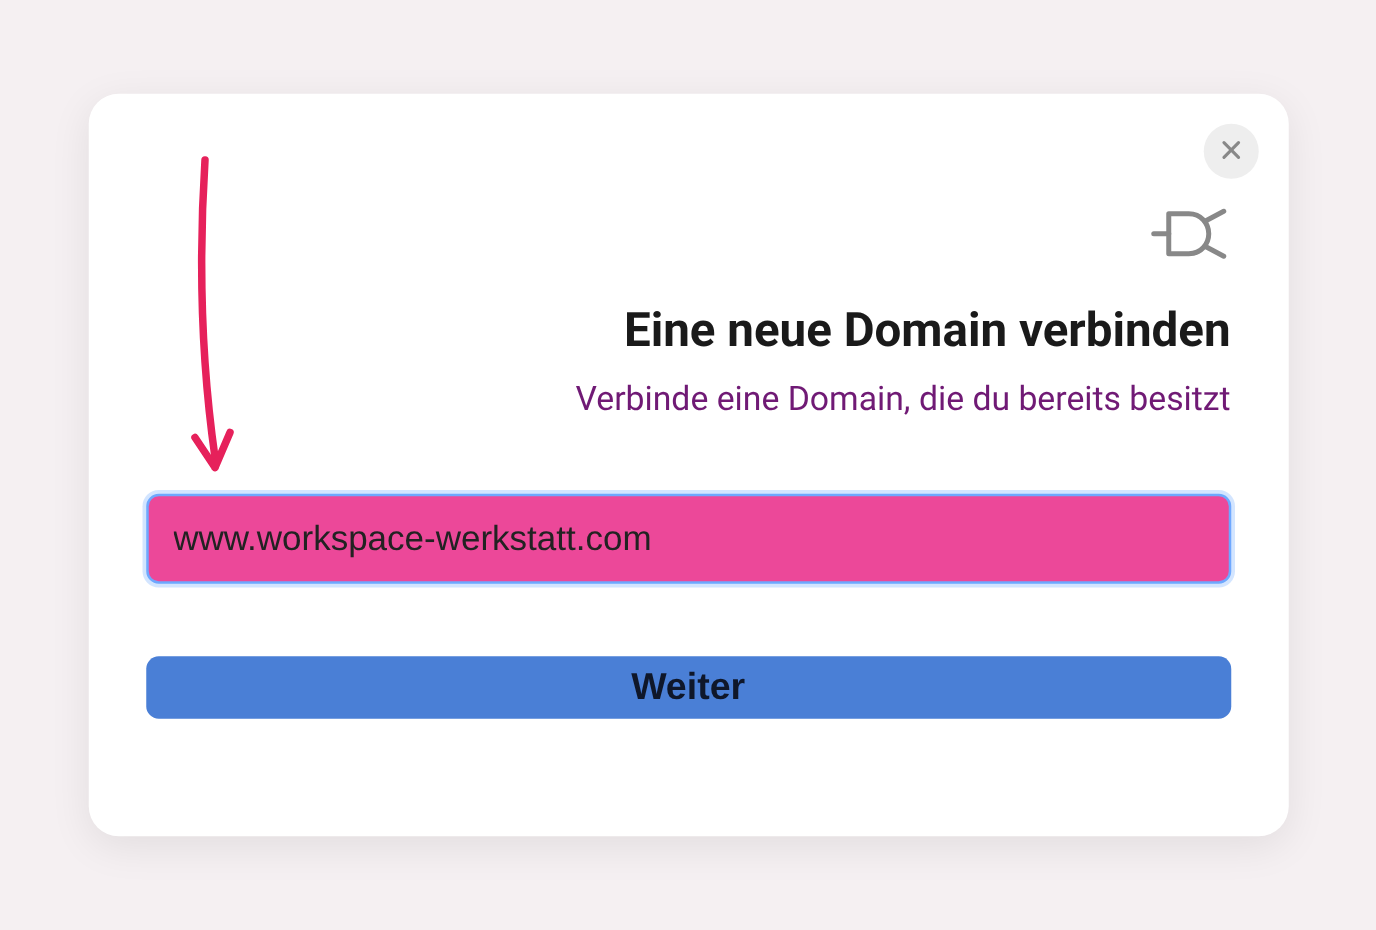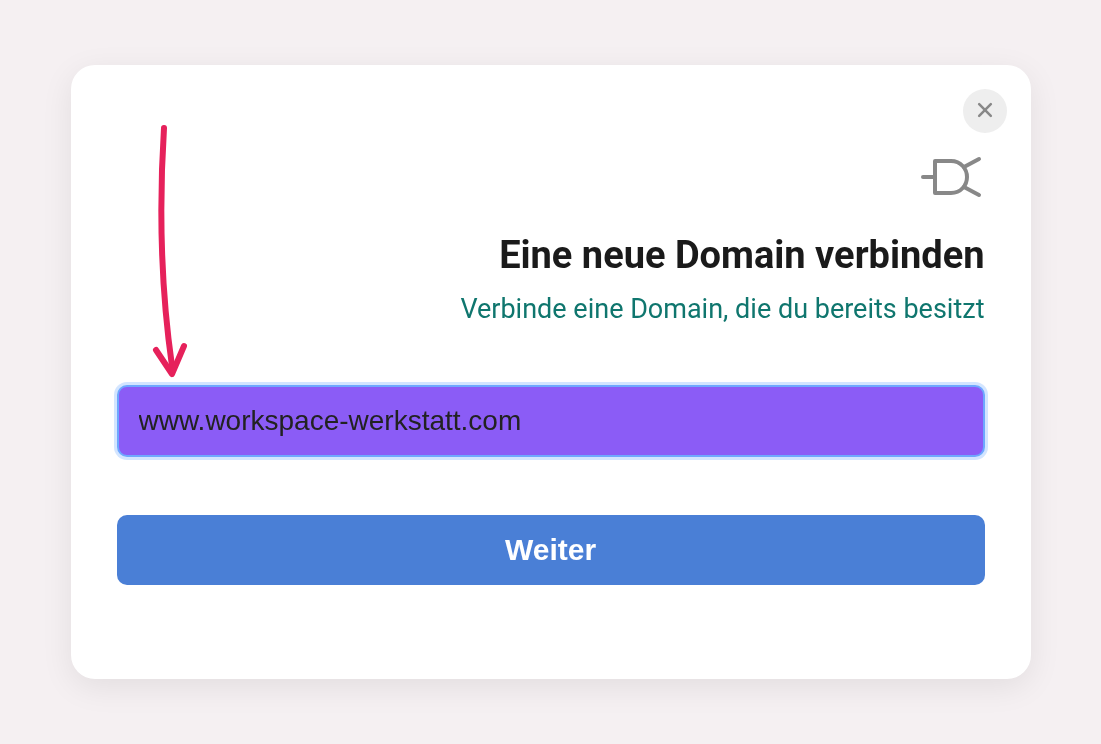--- a/index.html
+++ b/index.html
@@ -57,44 +57,44 @@
     .title {
       font-size: 38px;
       font-weight: 700;
       color: #1a1a1a;
       margin-bottom: 16px;
       text-align: center;
     }
     .subtitle {
       font-size: 27px;
       font-weight: 400;
-      color: #0f766e;
+      color: #701a75;
       margin-bottom: 60px;
       text-align: center;
     }
     .domain-input {
       width: 100%;
       height: 72px;
       border: 2px solid #6ea8fe;
       border-radius: 10px;
-      background: #8b5cf6;
+      background: #ec4899;
       font-size: 28px;
       color: #222;
       padding: 0 20px;
       outline: none;
       box-shadow: 0 0 0 3px rgba(110,168,254,0.3);
       margin-bottom: 58px;
     }
     .primary-btn {
       width: 100%;
-      height: 70px;
+      height: 50px;
       background: #4a7fd6;
       border: none;
       border-radius: 10px;
-      color: #ffffff;
+      color: #0f172a;
       font-size: 30px;
       font-weight: 600;
       cursor: pointer;
       margin-bottom: 30px;
     }
     .secondary-btn {
       background: none;
       border: none;
       color: #5a5a5a;
       font-size: 30px;

